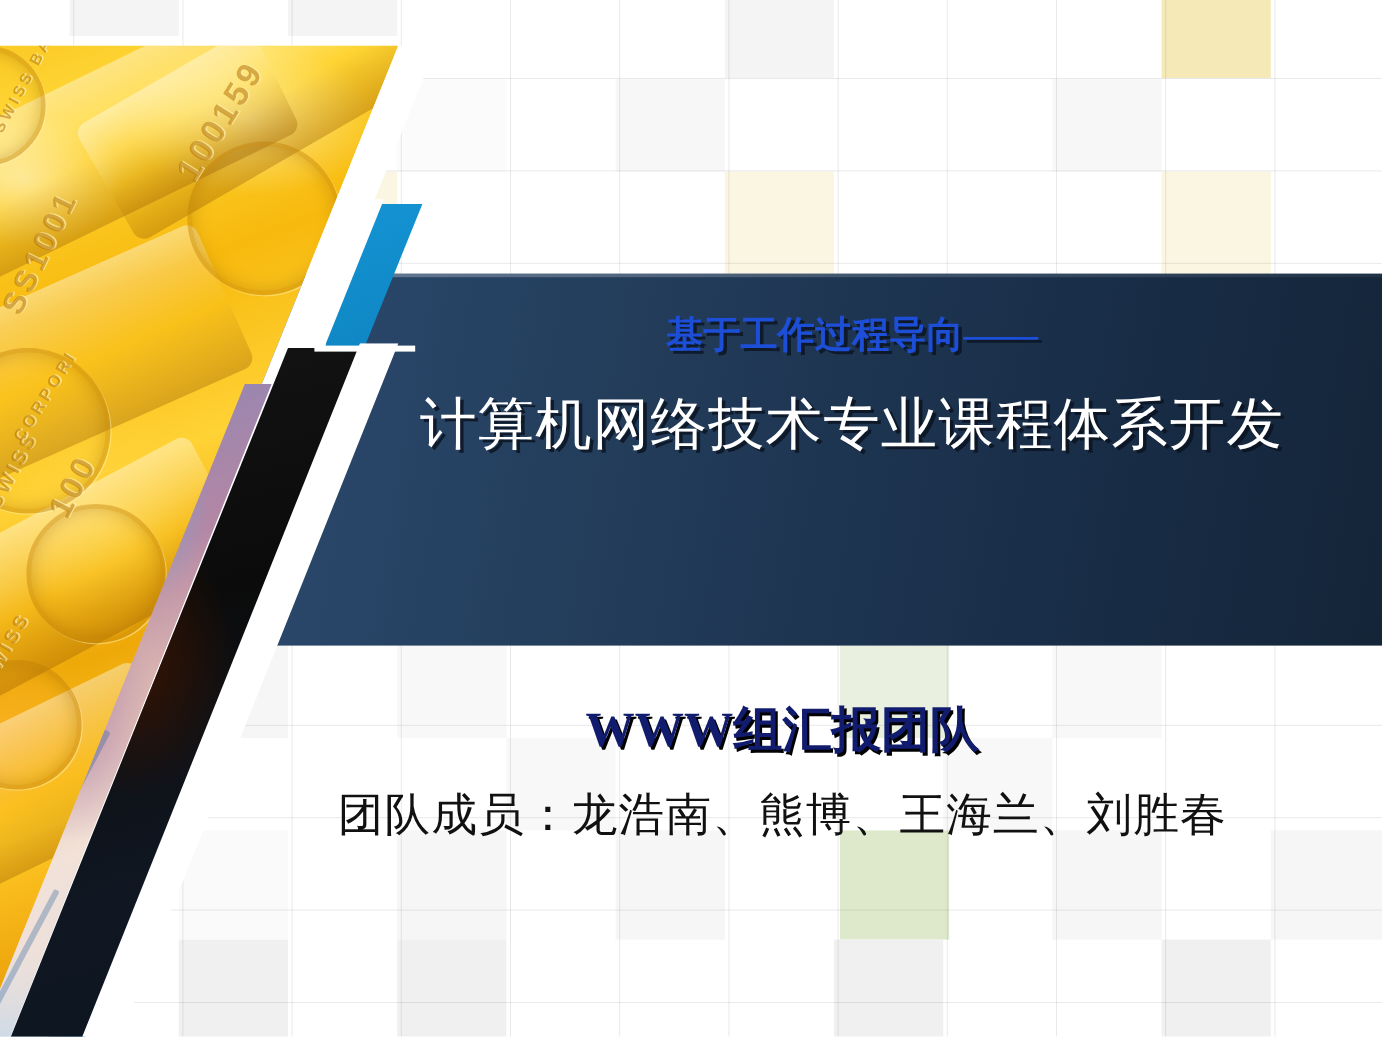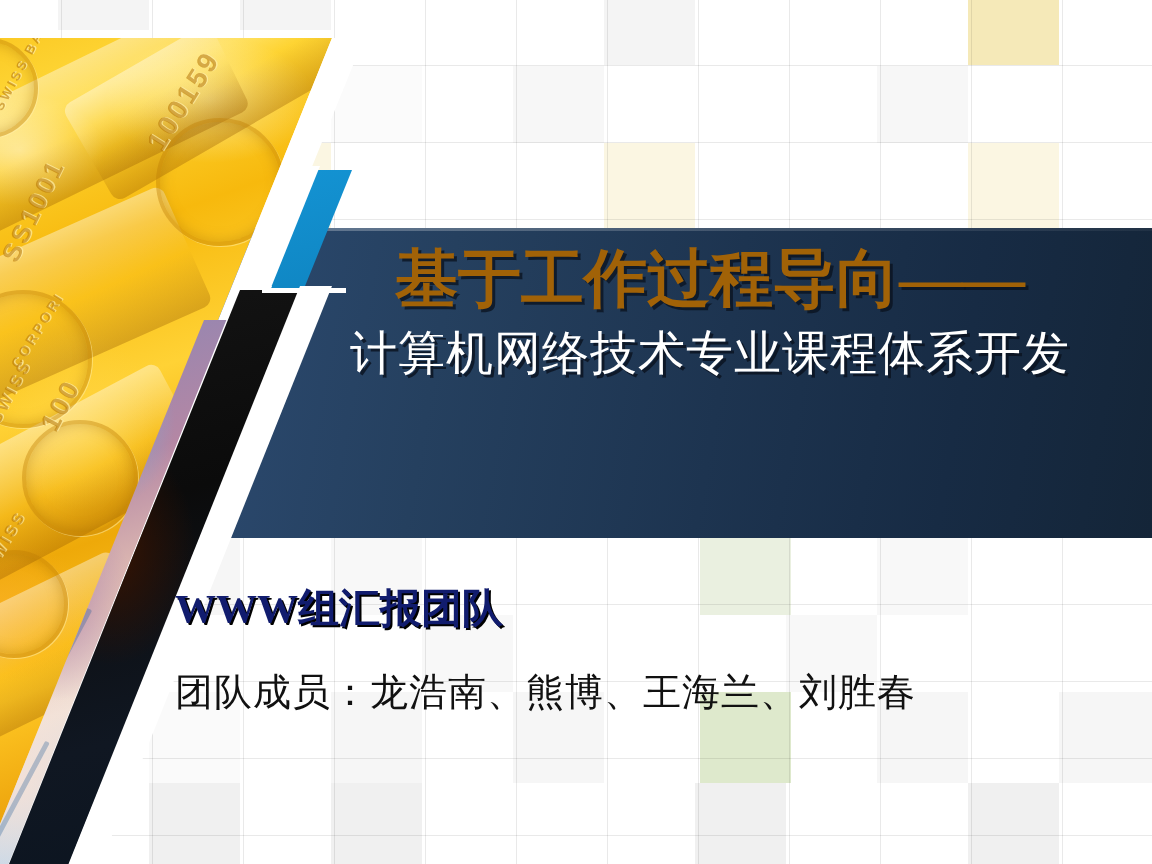--- a/index.html
+++ b/index.html
@@ -194,23 +194,23 @@
     position: absolute;
     left: 268px;
     top: 248px;
     width: 884px;
     z-index: 20;
     text-align: center;
   }
   .title-line1 {
     font-family: "Liberation Serif", serif;
     font-weight: bold;
-    font-size: 63px;
+    font-size: 31px;
     line-height: 62px;
-    color: #a16207;
+    color: #1d4ed8;
     text-shadow: 3px 3px 0 rgba(10,18,30,0.75);
     white-space: nowrap;
   }
   .title-line2 {
     font-family: Liberation Sans, sans-serif;
     font-weight: normal;
     font-size: 47px;
     line-height: 70px;
     color: #ffffff;
     text-shadow: 3px 3px 0 rgba(10,18,30,0.80);
@@ -236,41 +236,42 @@
     top: 288px;
     width: 84px;
     height: 5px;
     background: #ffffff;
     z-index: 21;
   }
 
   
   .subtitle-block {
     position: absolute;
-    left: 175px;
+    left: 164px;
     top: 580px;
     width: 976px;
     z-index: 20;
+    text-align: center;
   }
   .sub-team {
     font-family: "Liberation Serif", serif;
     font-weight: bold;
     font-size: 41px;
     line-height: 56px;
     color: #111c6e;
     text-shadow: 2px 2px 0 #000000;
     white-space: nowrap;
   }
   .sub-members {
     font-family: "Liberation Serif", serif;
     font-weight: normal;
     font-size: 38px;
     line-height: 56px;
     color: #111111;
-    margin-top: 28px;
+    margin-top: 16px;
     letter-spacing: 1px;
     white-space: nowrap;
   }
 </style>
 </head>
 <body>
 
 <div id="slide">
 
   <div class="grid-layer">

